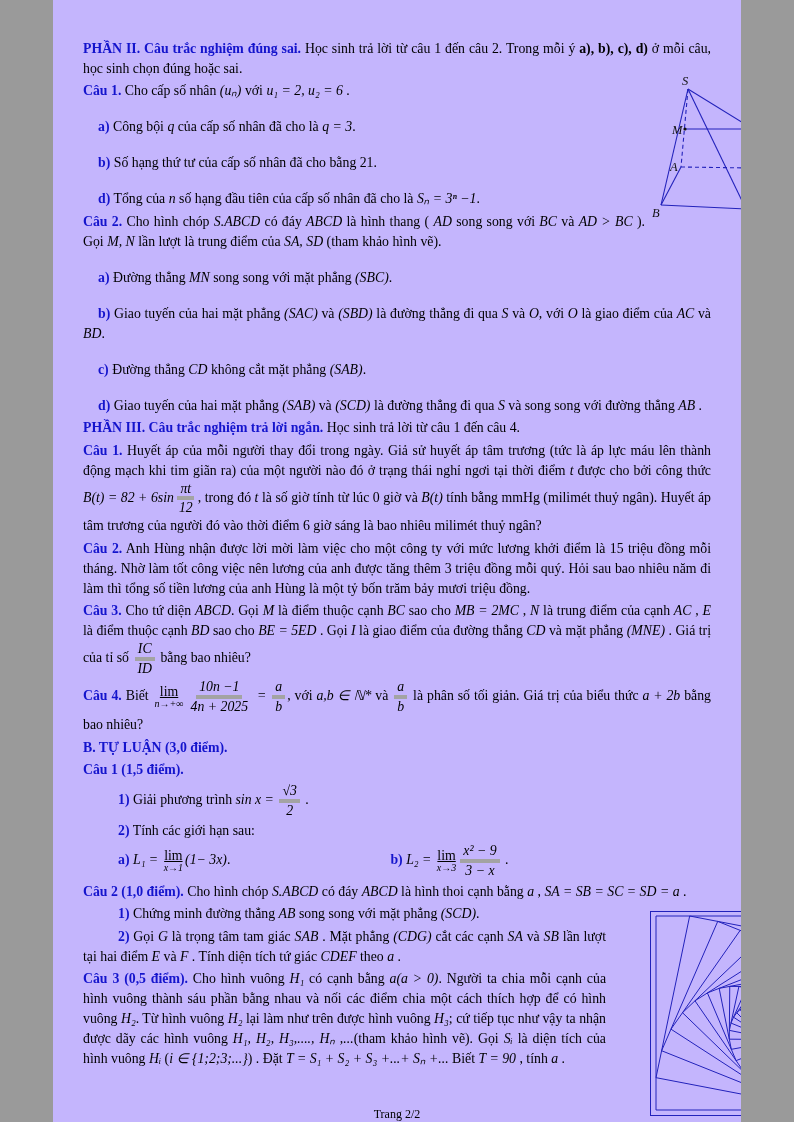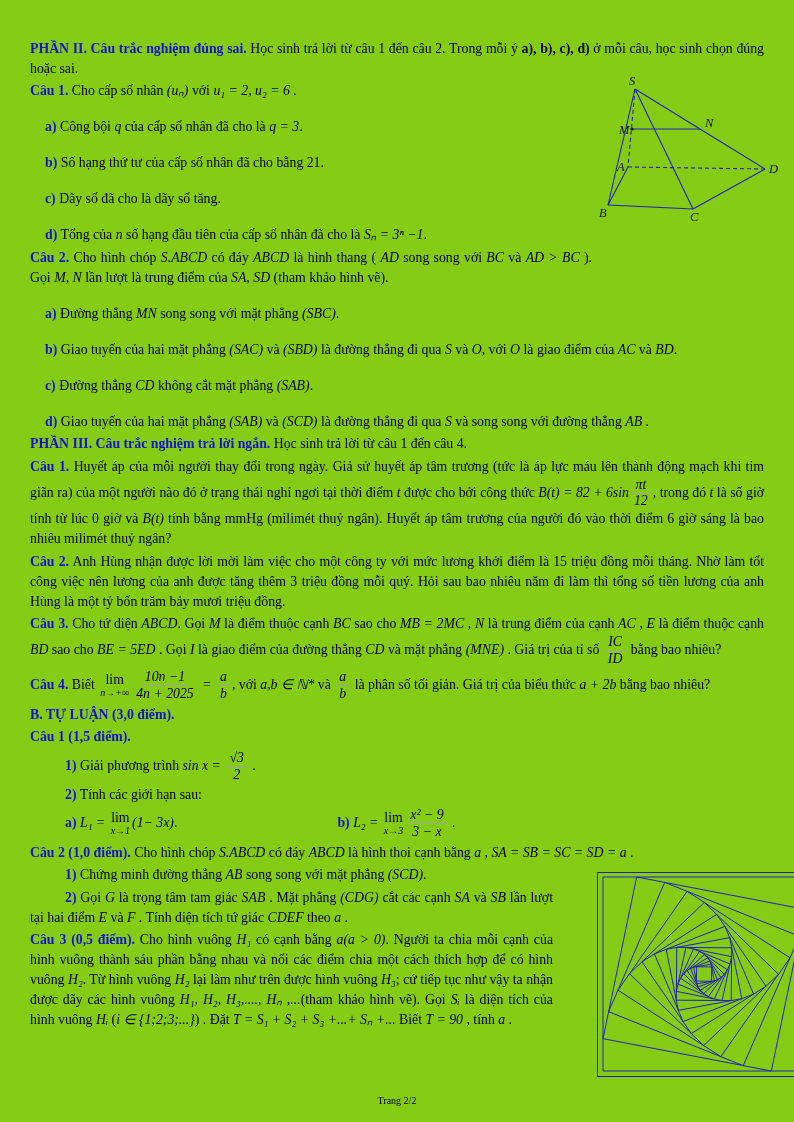--- a/index.html
+++ b/index.html
@@ -1,41 +1,41 @@
 <!DOCTYPE html>
 <html><head>
 <meta charset="utf-8">
 <style>
   html,body{margin:0;padding:0;background:#9a9a9a;}
-  .page{width:794px;height:1122px;margin:0 auto;background:#84cc16;position:relative;
+  .page{width:688px;height:1122px;margin:0 auto;background:#c4b5fd;position:relative;
         font-family:"Liberation Serif",serif;font-size:13.8px;color:#000;overflow:hidden;}
   #doc{padding:36px 30px 0 30px;line-height:1.45;text-align:justify;}
   .para{margin:2.5px 0;}
   .sB{color:#1414cc;font-weight:bold;}
   .sBld{font-weight:bold;}
   .sI{font-style:italic;}
   .sN{}
   .it{text-indent:15px;margin-top:16px;}
   .it2{text-indent:35px;}
   .narrow-a{max-width:562px;}
   .narrow-b{max-width:523px;}
   .rel{position:relative;}
   .center{text-align:center;text-indent:0;margin-top:5px;}
   .frac{display:inline-flex;flex-direction:column;align-items:center;vertical-align:middle;
         font-style:italic;line-height:1.15;margin:0 2px;text-indent:0;}
-  .fnum{border-bottom:1px solid #a3a3a3;padding:0 3px;}
+  .fnum{border-bottom:4px solid #a3a3a3;padding:0 3px;}
   .fden{padding:0 3px;}
   .lim{display:inline-flex;flex-direction:column;align-items:center;vertical-align:middle;
        line-height:1.05;margin:0 2px;text-indent:0;}
-  .limtop{font-style:normal;}
+  .limtop{font-style:normal;text-decoration:underline;}
   .limbot{font-size:10px;font-style:italic;}
   #fig-pyramid{position:absolute;left:563px;top:-6px;width:200px;height:152px;display:none;}
   #fig-squares{position:absolute;left:532px;top:-16px;width:214px;height:205px;display:none;}
   .figlabel{font-family:"Liberation Serif",serif;font-style:italic;font-size:12.5px;fill:#111;}
-  .footer{position:absolute;bottom:16px;left:0;width:100%;text-align:center;font-size:10px;}
+  .footer{position:absolute;bottom:0;left:0;width:100%;text-align:center;font-size:12px;}
 </style>
 </head>
 <body>
 
 <div class="page">
   <div id="doc">
       <div class="para"><span class="sB">PHẦN II. Câu trắc nghiệm đúng sai.</span><span class="sN"> Học sinh trả lời từ câu 1 đến câu 2. Trong mỗi ý </span><span class="sBld">a), b), c), d)</span><span class="sN"> ở mỗi câu, học sinh chọn đúng hoặc sai.</span></div>
       <div class="para rel"><span class="sB">Câu 1.</span><span class="sN"> Cho cấp số nhân </span><span class="sI">(uₙ)</span><span class="sN"> với </span><span class="sI">u₁ = 2, u₂ = 6</span><span class="sN"> .</span><div id="fig-pyramid" style="display: block;"><svg width="200" height="152">
             <line x1="42" y1="14" x2="15" y2="130" stroke="#2222bb" stroke-width="1.1"></line>
             <line x1="42" y1="14" x2="100" y2="134" stroke="#2222bb" stroke-width="1.1"></line>
@@ -50,21 +50,20 @@
             <text x="36" y="10" class="figlabel">S</text>
             <text x="26" y="59" class="figlabel">M</text>
             <text x="112" y="52" class="figlabel">N</text>
             <text x="24" y="96" class="figlabel">A</text>
             <text x="6" y="142" class="figlabel">B</text>
             <text x="97" y="146" class="figlabel">C</text>
             <text x="176" y="98" class="figlabel">D</text>
           </svg></div></div>
       <div class="para it"><span class="sB">a)</span><span class="sN"> Công bội </span><span class="sI">q</span><span class="sN"> của cấp số nhân đã cho là </span><span class="sI">q = 3</span><span class="sN">.</span></div>
       <div class="para it"><span class="sB">b)</span><span class="sN"> Số hạng thứ tư của cấp số nhân đã cho bằng 21.</span></div>
-      <div class="para it"><span class="sB">c)</span><span class="sN"> Dãy số đã cho là dãy số tăng.</span></div>
       <div class="para it"><span class="sB">d)</span><span class="sN"> Tổng của </span><span class="sI">n</span><span class="sN"> số hạng đầu tiên của cấp số nhân đã cho là </span><span class="sI">Sₙ = 3ⁿ −1</span><span class="sN">.</span></div>
       <div class="para narrow-a"><span class="sB">Câu 2.</span><span class="sN"> Cho hình chóp </span><span class="sI">S.ABCD</span><span class="sN"> có đáy </span><span class="sI">ABCD</span><span class="sN"> là hình thang ( </span><span class="sI">AD</span><span class="sN"> song song với </span><span class="sI">BC</span><span class="sN"> và </span><span class="sI">AD &gt; BC</span><span class="sN"> ). Gọi </span><span class="sI">M, N</span><span class="sN"> lần lượt là trung điểm của </span><span class="sI">SA, SD</span><span class="sN"> (tham khảo hình vẽ).</span></div>
       <div class="para it"><span class="sB">a)</span><span class="sN"> Đường thẳng </span><span class="sI">MN</span><span class="sN"> song song với mặt phẳng </span><span class="sI">(SBC)</span><span class="sN">.</span></div>
       <div class="para it"><span class="sB">b)</span><span class="sN"> Giao tuyến của hai mặt phẳng </span><span class="sI">(SAC)</span><span class="sN"> và </span><span class="sI">(SBD)</span><span class="sN"> là đường thẳng đi qua </span><span class="sI">S</span><span class="sN"> và </span><span class="sI">O</span><span class="sN">, với </span><span class="sI">O</span><span class="sN"> là giao điểm của </span><span class="sI">AC</span><span class="sN"> và </span><span class="sI">BD</span><span class="sN">.</span></div>
       <div class="para it"><span class="sB">c)</span><span class="sN"> Đường thẳng </span><span class="sI">CD</span><span class="sN"> không cắt mặt phẳng </span><span class="sI">(SAB)</span><span class="sN">.</span></div>
       <div class="para it"><span class="sB">d)</span><span class="sN"> Giao tuyến của hai mặt phẳng </span><span class="sI">(SAB)</span><span class="sN"> và </span><span class="sI">(SCD)</span><span class="sN"> là đường thẳng đi qua </span><span class="sI">S</span><span class="sN"> và song song với đường thẳng </span><span class="sI">AB</span><span class="sN"> .</span></div>
       <div class="para"><span class="sB">PHẦN III. Câu trắc nghiệm trả lời ngắn.</span><span class="sN"> Học sinh trả lời từ câu 1 đến câu 4.</span></div>
       <div class="para"><span class="sB">Câu 1.</span><span class="sN"> Huyết áp của mỗi người thay đổi trong ngày. Giả sử huyết áp tâm trương (tức là áp lực máu lên thành động mạch khi tim giãn ra) của một người nào đó ở trạng thái nghỉ ngơi tại thời điểm </span><span class="sI">t</span><span class="sN"> được cho bởi công thức </span><span class="sI">B(t) = 82 + 6sin</span><span class="frac">
           <span class="fnum">πt</span>
           <span class="fden">12</span>

